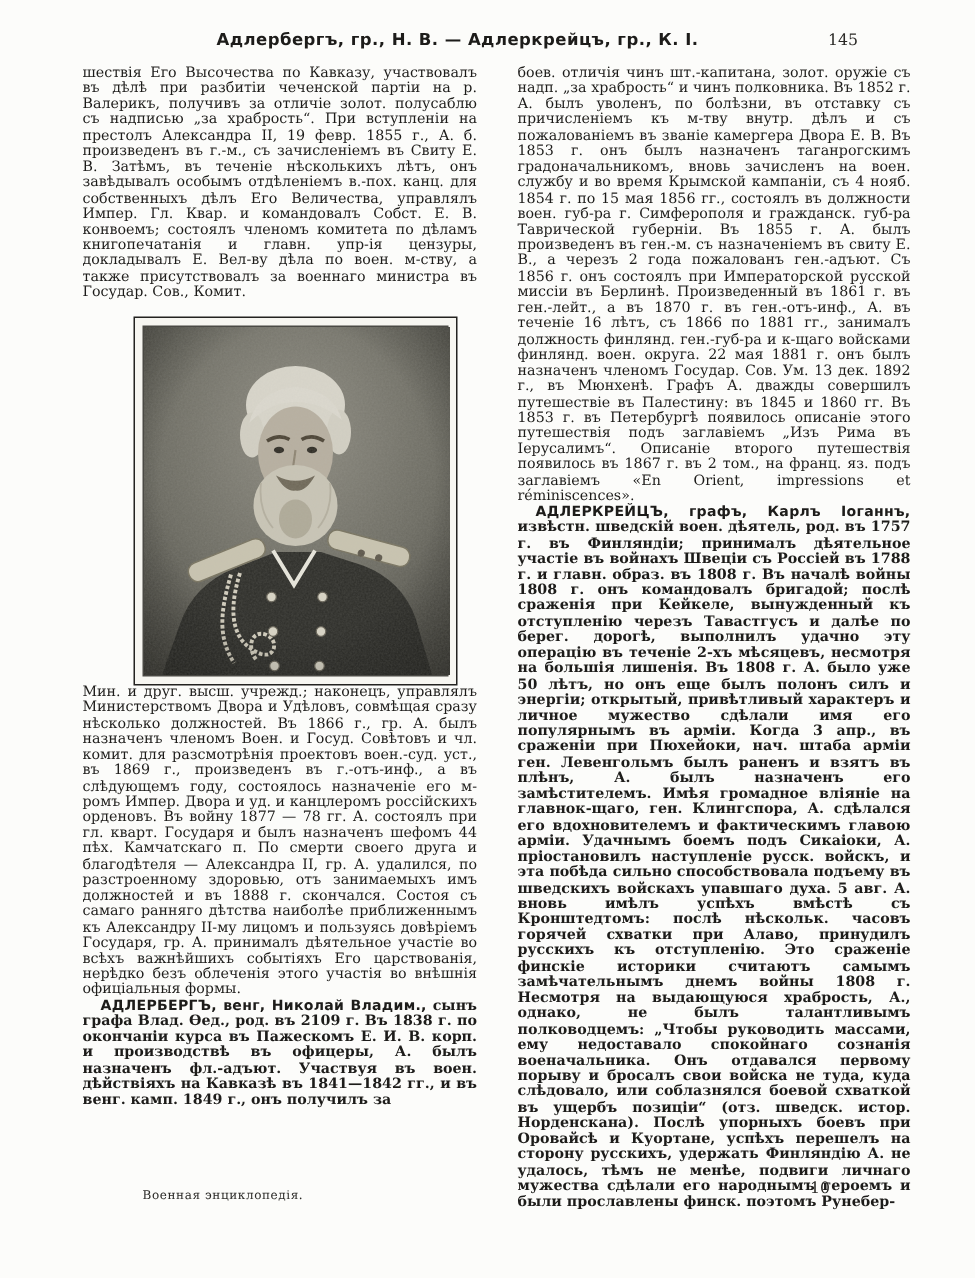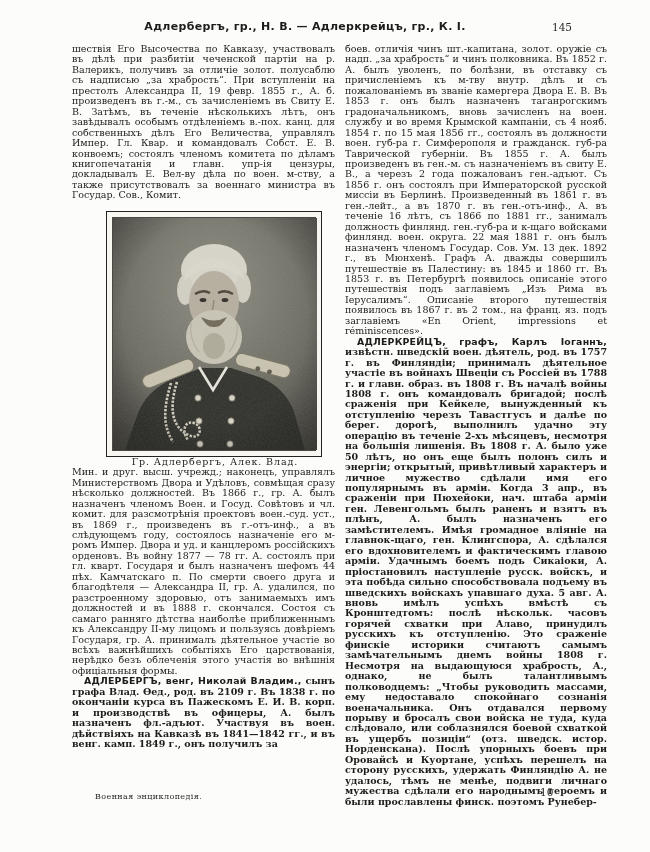--- a/index.html
+++ b/index.html
@@ -8,21 +8,21 @@
     background:#fcfcfa;color:#1d1c1a;overflow:hidden;
     font-family:"DejaVu Serif", serif;
   }
   .header-title{
     position:absolute;top:20px;left:55px;width:500px;text-align:center;
     font-family:"DejaVu Sans", sans-serif;font-weight:bold;
     font-size:11px;letter-spacing:.3px;white-space:nowrap;
   }
   .folio{position:absolute;top:21px;left:552px;font-size:10.5px;color:#2a2926;}
   .col{position:absolute;top:44px;font-size:9.5px;line-height:10.45px;text-align:justify;}
-  .col-left{left:55px;width:263px;margin-left:17px;}
+  .col-left{left:55px;width:263px;}
   .col-right{left:345px;width:262px;}
   .col p{margin:0;}
   .entry{margin-top:9px;text-indent:12px;font-weight:bold;}
   .entry b{font-family:"DejaVu Sans", sans-serif;font-size:9.4px;letter-spacing:.2px;}
   .figure-block{margin:10px 0 0 34px;width:218px;}
   .photo-frame{
     border:1.5px solid #232220;background:#f7f6f1;padding:5px;width:204px;box-sizing:content-box;
   }
   .photo-inner{border:1px solid #4a4944;line-height:0;}
   .caption{
@@ -100,21 +100,20 @@
             <ellipse cx="101" cy="119" rx="28" ry="27" fill="#c9c5b6"></ellipse>
             <ellipse cx="101" cy="128" rx="11" ry="13" fill="#aaa493" opacity="0.85"></ellipse>
             <path d="M88,99 Q101,106 114,99 Q108,110 101,109 Q94,110 88,99 Z" fill="#6e6757"></path>
             <path d="M78,104 Q76,122 86,134 M124,104 Q126,122 116,134" stroke="#b4af9f" stroke-width="1.2" fill="none"></path>
 
             <rect width="204" height="232" fill="url(#vig)"></rect>
             <rect width="204" height="232" filter="url(#grain)" opacity="0.5"></rect>
           </svg>
         </div>
       </div>
-      <p class="caption">Гр. Адлербергъ, Алек. Влад.</p>
     </div>
 
     <p>Мин. и друг. высш. учрежд.; наконецъ, управлялъ Министерствомъ Двора и Удѣловъ, совмѣщая сразу нѣсколько должностей. Въ 1866 г., гр. А. былъ назначенъ членомъ Воен. и Госуд. Совѣтовъ и чл. комит. для разсмотрѣнія проектовъ воен.-суд. уст., въ 1869 г., произведенъ въ г.-отъ-инф., а въ слѣдующемъ году, состоялось назначеніе его м-ромъ Импер. Двора и уд. и канцлеромъ россійскихъ орденовъ. Въ войну 1877 — 78 гг. А. состоялъ при гл. кварт. Государя и былъ назначенъ шефомъ 44 пѣх. Камчатскаго п. По смерти своего друга и благодѣтеля — Александра II, гр. А. удалился, по разстроенному здоровью, отъ занимаемыхъ имъ должностей и въ 1888 г. скончался. Состоя съ самаго ранняго дѣтства наиболѣе приближеннымъ къ Александру II-му лицомъ и пользуясь довѣріемъ Государя, гр. А. принималъ дѣятельное участіе во всѣхъ важнѣйшихъ событіяхъ Его царствованія, нерѣдко безъ облеченія этого участія во внѣшнія офиціальныя формы.</p>
 
     <p class="entry"><b>АДЛЕРБЕРГЪ, венг, Николай Владим.,</b><span> сынъ графа Влад. Ѳед., род. въ 2109 г. Въ 1838 г. по окончаніи курса въ Пажескомъ Е. И. В. корп. и производствѣ въ офицеры, А. былъ назначенъ фл.-адъют. Участвуя въ воен. дѣйствіяхъ на Кавказѣ въ 1841—1842 гг., и въ венг. камп. 1849 г., онъ получилъ за</span></p>
   </div>
 
   <div class="col col-right">
     <p>боев. отличія чинъ шт.-капитана, золот. оружіе съ надп. „за храбрость“ и чинъ полковника. Въ 1852 г. А. былъ уволенъ, по болѣзни, въ отставку съ причисленіемъ къ м-тву внутр. дѣлъ и съ пожалованіемъ въ званіе камергера Двора Е. В. Въ 1853 г. онъ былъ назначенъ таганрогскимъ градоначальникомъ, вновь зачисленъ на воен. службу и во время Крымской кампаніи, съ 4 нояб. 1854 г. по 15 мая 1856 гг., состоялъ въ должности воен. губ-ра г. Симферополя и гражданск. губ-ра Таврической губерніи. Въ 1855 г. А. былъ произведенъ въ ген.-м. съ назначеніемъ въ свиту Е. В., а черезъ 2 года пожалованъ ген.-адъют. Съ 1856 г. онъ состоялъ при Императорской русской миссіи въ Берлинѣ. Произведенный въ 1861 г. въ ген.-лейт., а въ 1870 г. въ ген.-отъ-инф., А. въ теченіе 16 лѣтъ, съ 1866 по 1881 гг., занималъ должность финлянд. ген.-губ-ра и к-щаго войсками финлянд. воен. округа. 22 мая 1881 г. онъ былъ назначенъ членомъ Государ. Сов. Ум. 13 дек. 1892 г., въ Мюнхенѣ. Графъ А. дважды совершилъ путешествіе въ Палестину: въ 1845 и 1860 гг. Въ 1853 г. въ Петербургѣ появилось описаніе этого путешествія подъ заглавіемъ „Изъ Рима въ Іерусалимъ“. Описаніе второго путешествія появилось въ 1867 г. въ 2 том., на франц. яз. подъ заглавіемъ «En Orient, impressions et réminiscences».</p>
 

